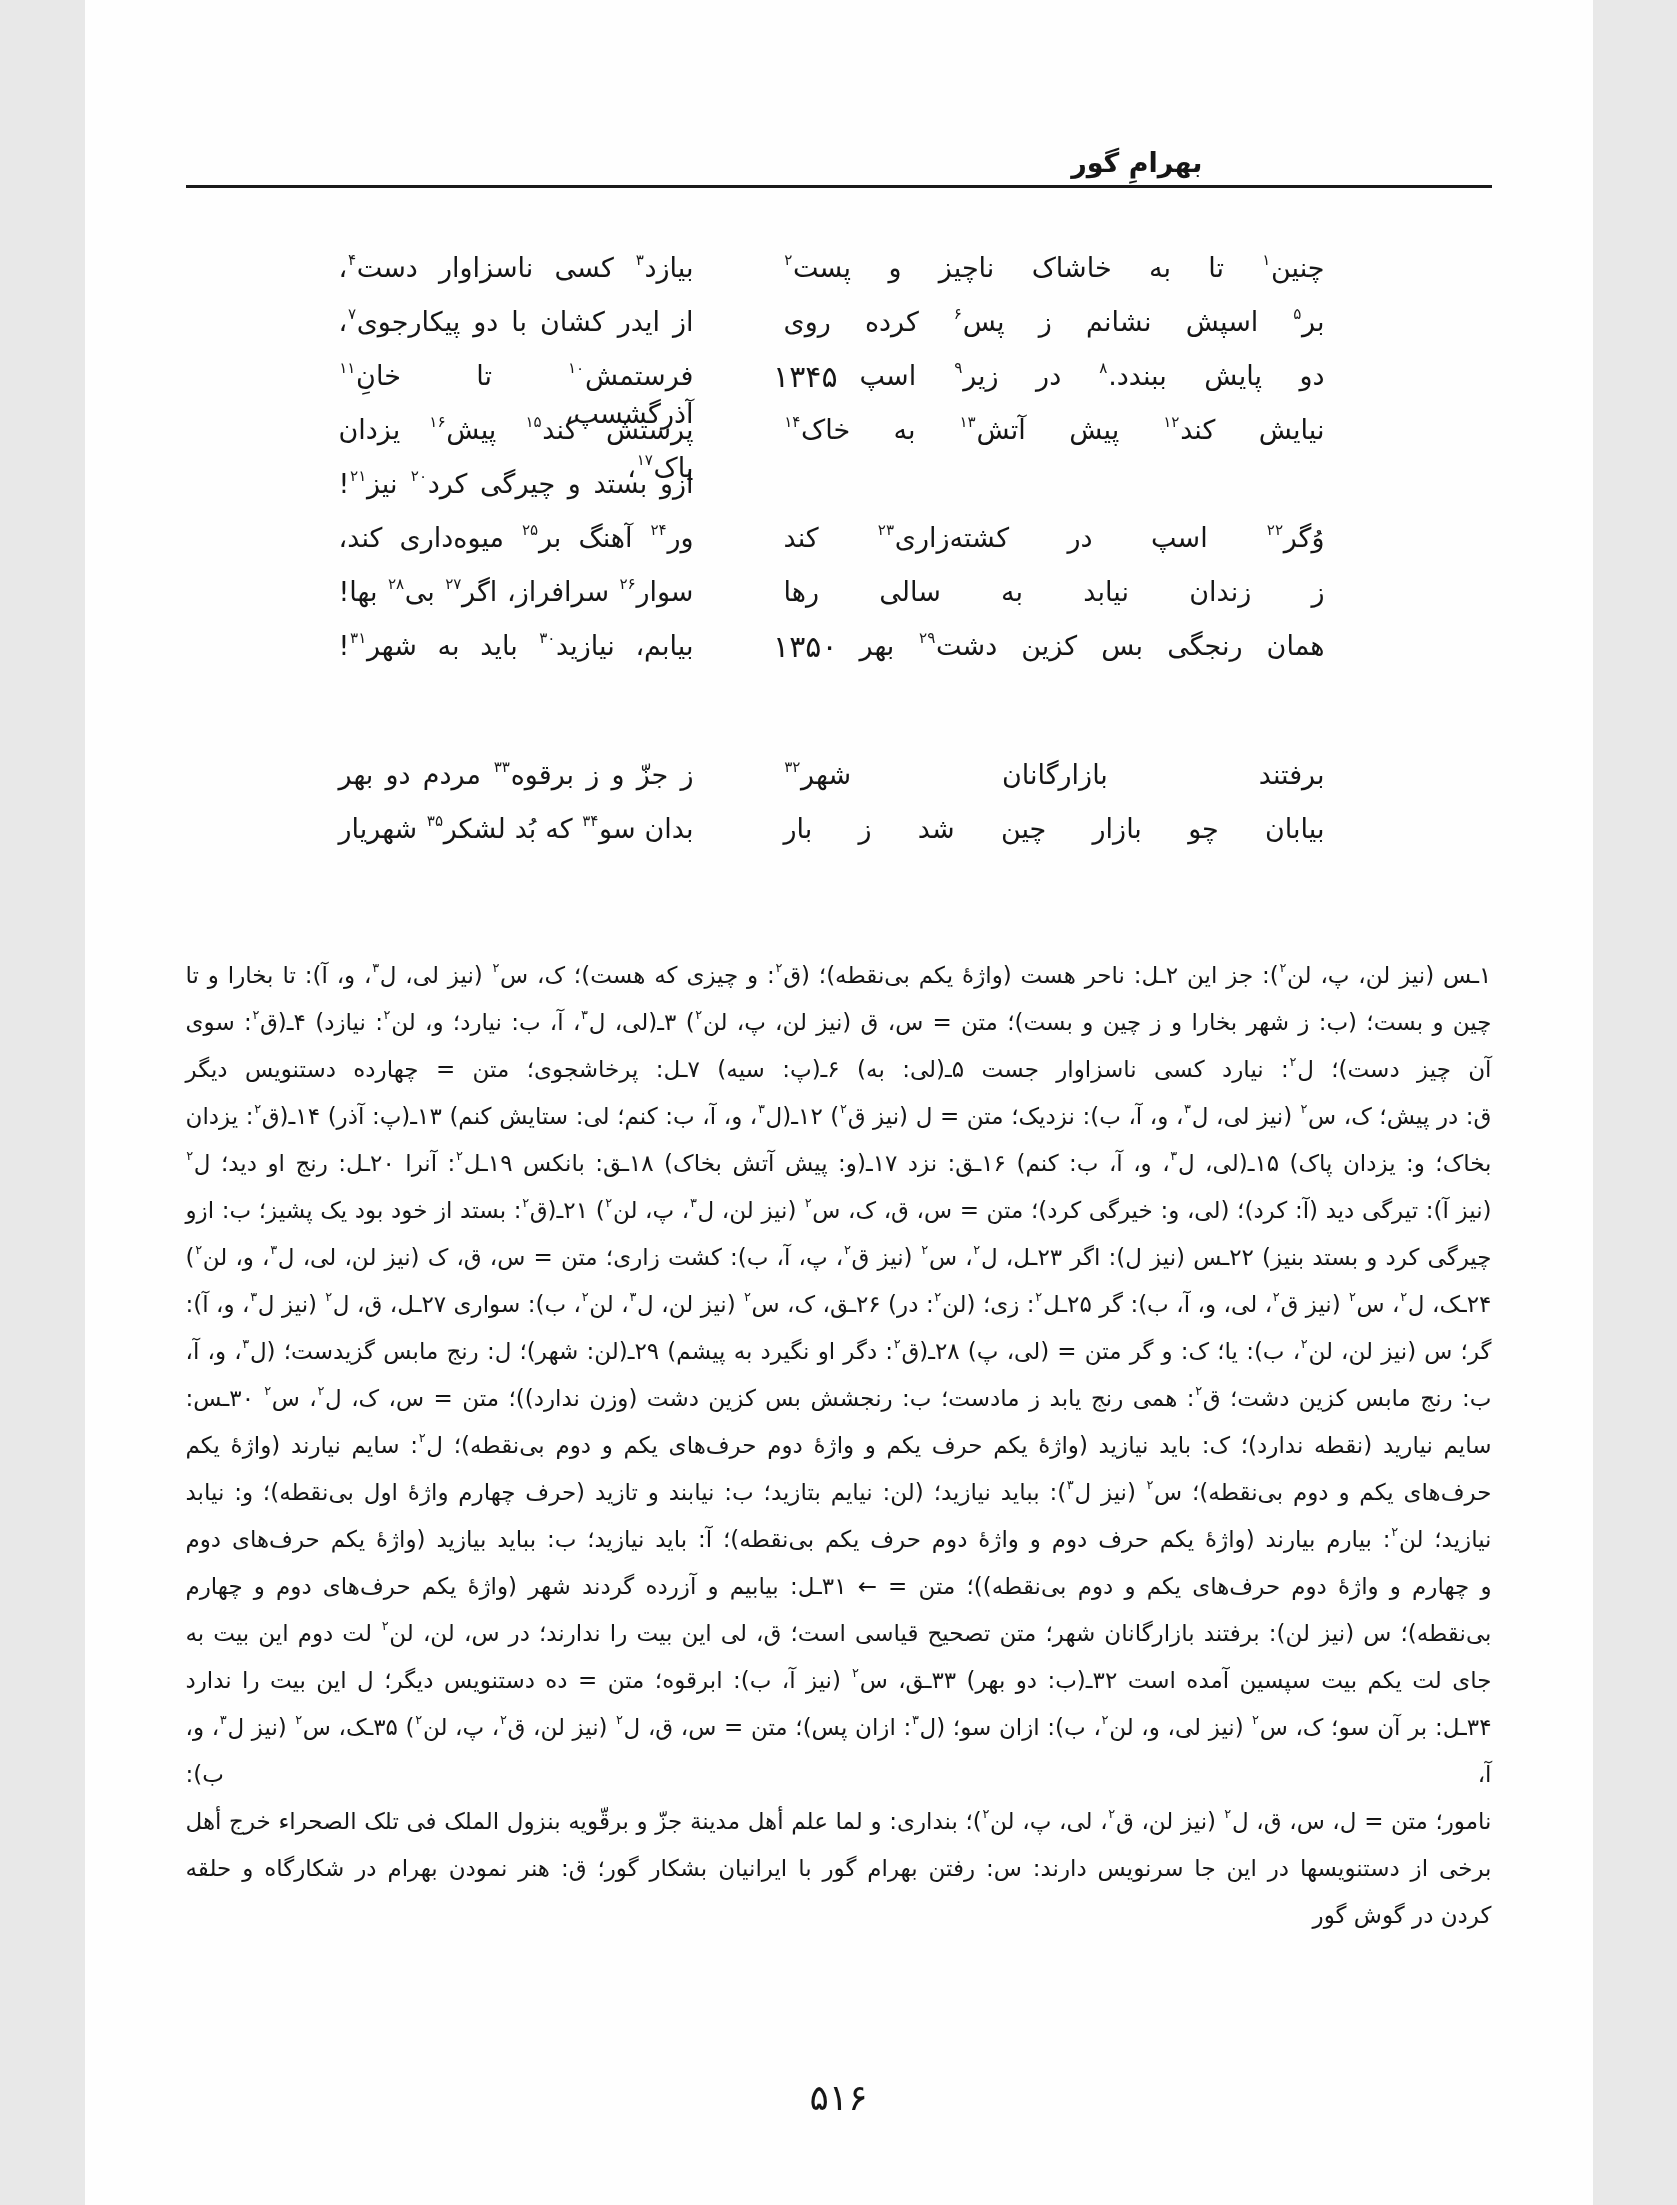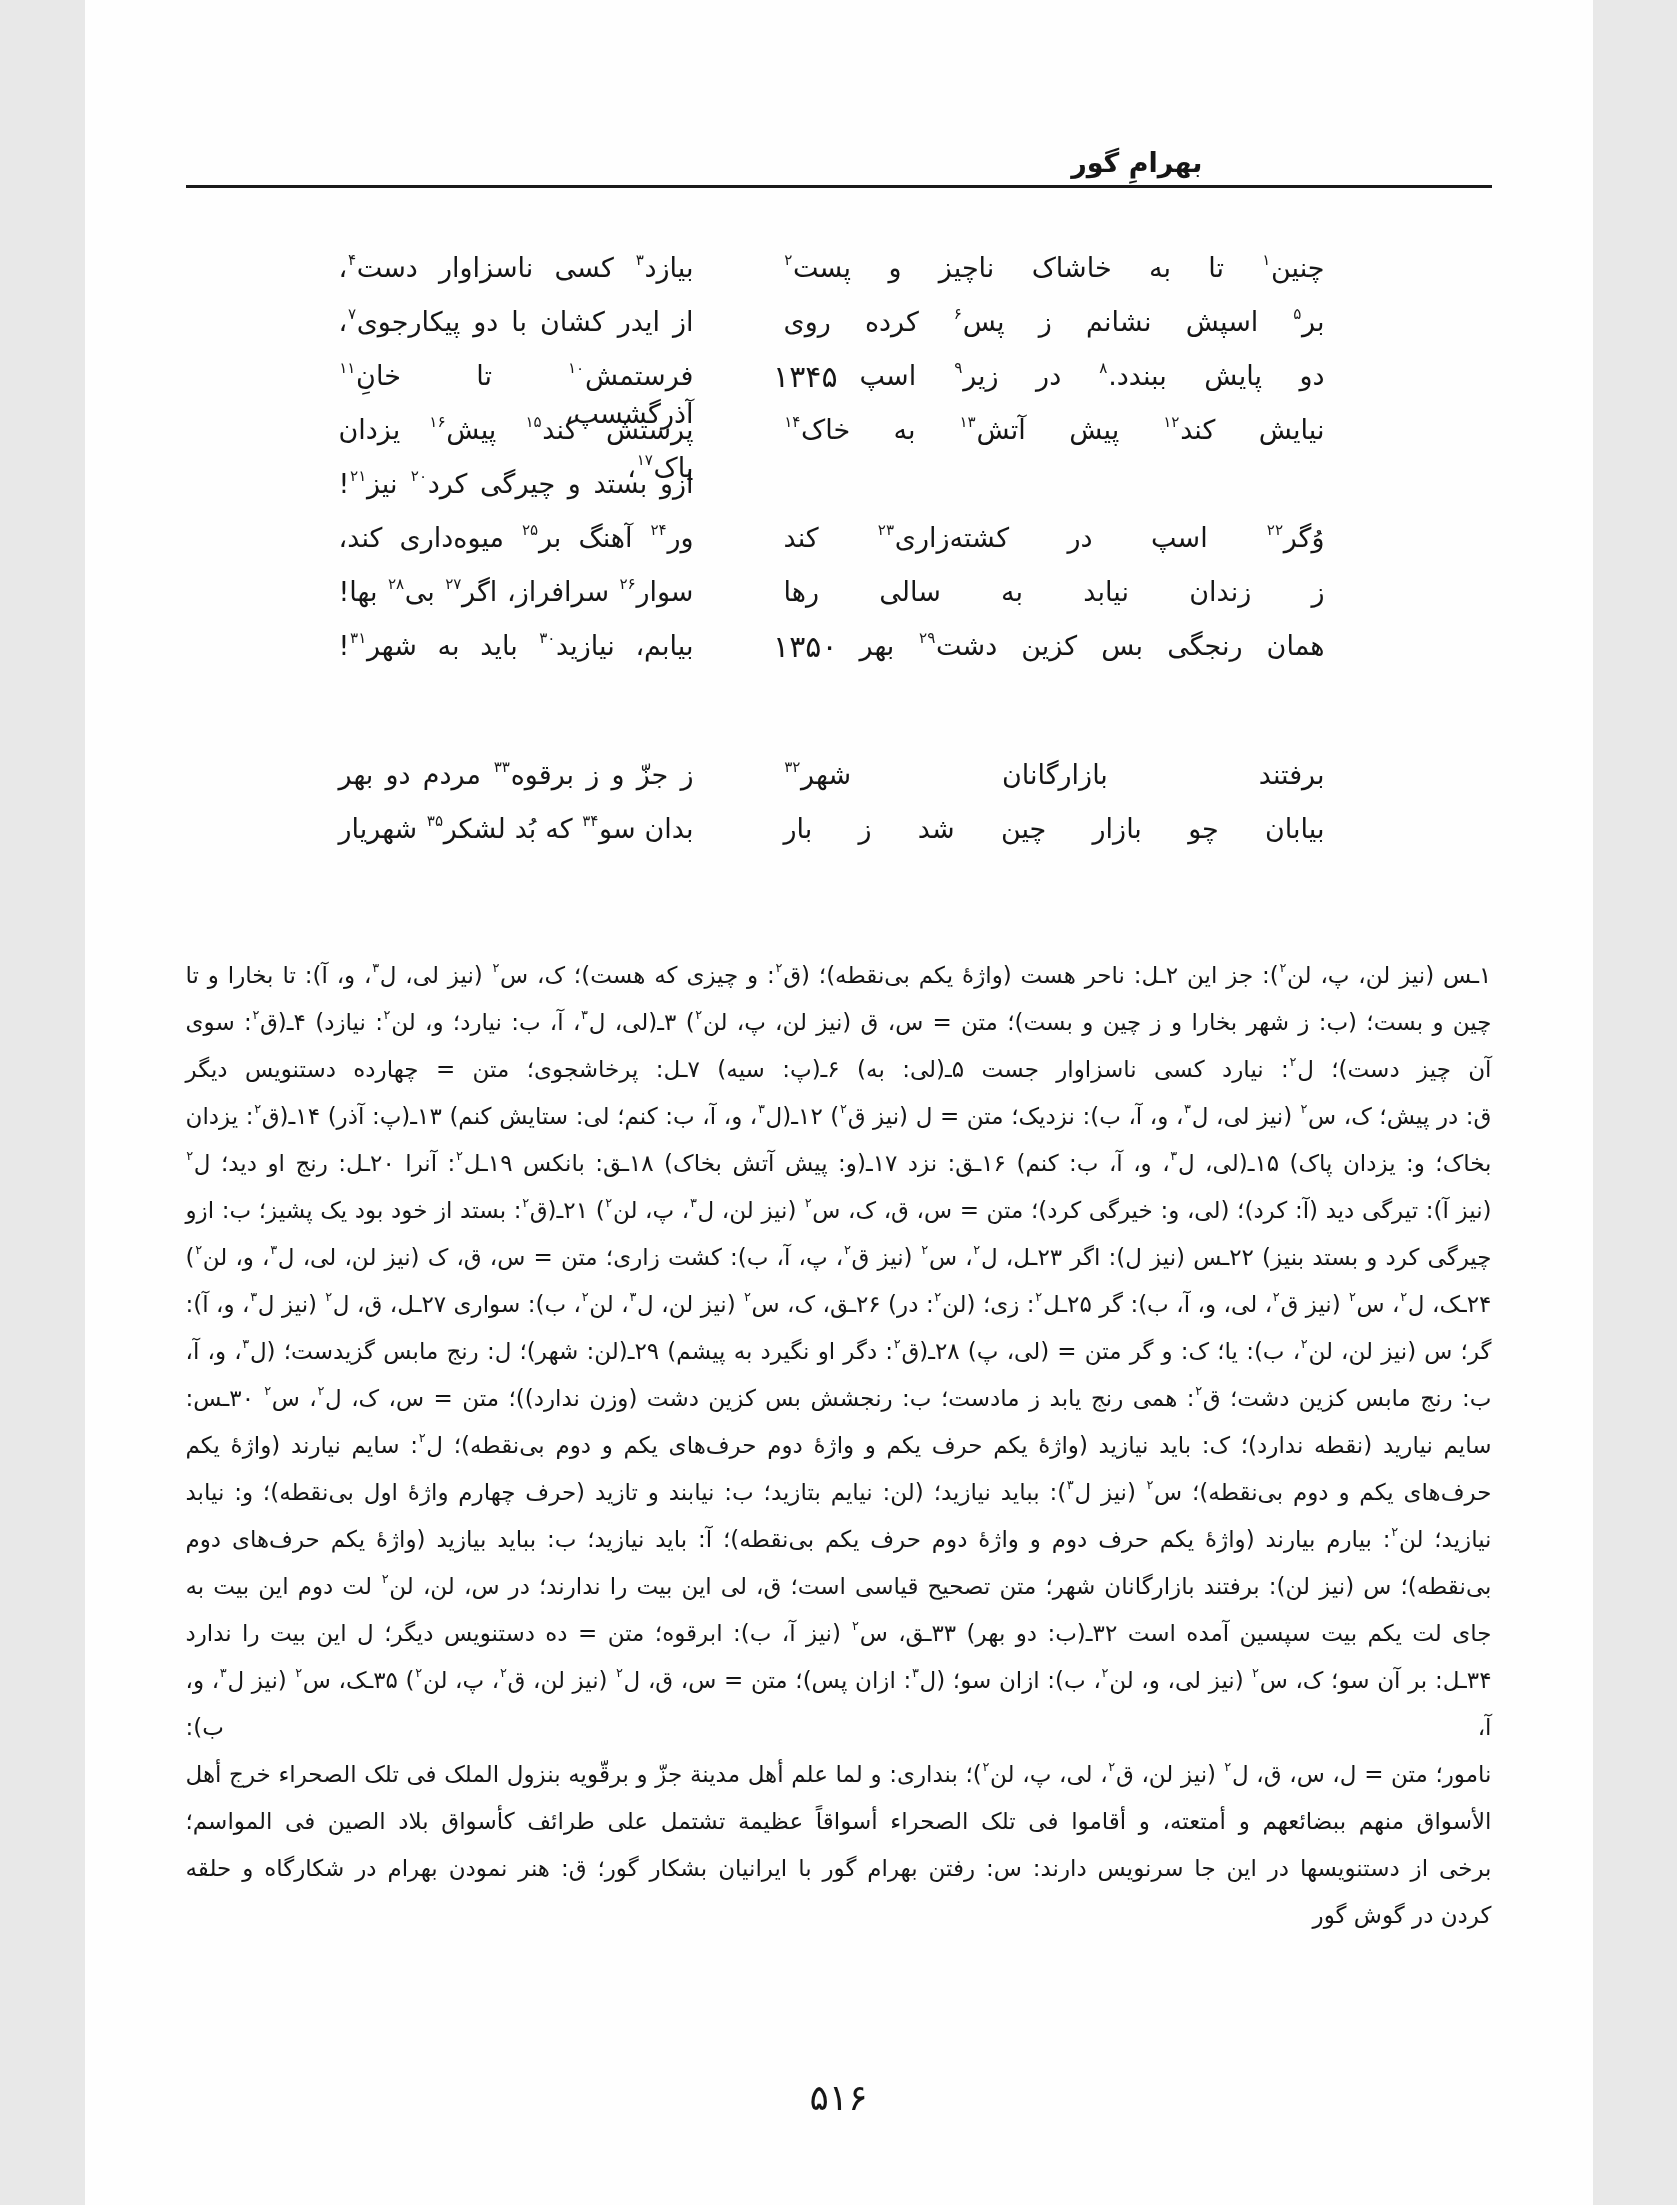--- a/index.html
+++ b/index.html
@@ -134,25 +134,25 @@
     <div class="app-line">ق: در پیش؛ ک، س<sup>۲</sup> (نیز لی، ل<sup>۳</sup>، و، آ، ب): نزدیک؛ متن = ل (نیز ق<sup>۲</sup>) ۱۲ـ(ل<sup>۳</sup>، و، آ، ب: کنم؛ لی: ستایش کنم) ۱۳ـ(پ: آذر) ۱۴ـ(ق<sup>۲</sup>: یزدان</div>
     <div class="app-line">بخاک؛ و: یزدان پاک) ۱۵ـ(لی، ل<sup>۳</sup>، و، آ، ب: کنم) ۱۶ـق: نزد ۱۷ـ(و: پیش آتش بخاک) ۱۸ـق: بانکس ۱۹ـل<sup>۲</sup>: آنرا ۲۰ـل: رنج او دید؛ ل<sup>۲</sup></div>
     <div class="app-line">(نیز آ): تیرگی دید (آ: کرد)؛ (لی، و: خیرگی کرد)؛ متن = س، ق، ک، س<sup>۲</sup> (نیز لن، ل<sup>۳</sup>، پ، لن<sup>۲</sup>) ۲۱ـ(ق<sup>۲</sup>: بستد از خود بود یک پشیز؛ ب: ازو</div>
     <div class="app-line">چیرگی کرد و بستد بنیز) ۲۲ـس (نیز ل): اگر ۲۳ـل، ل<sup>۲</sup>، س<sup>۲</sup> (نیز ق<sup>۲</sup>، پ، آ، ب): کشت زاری؛ متن = س، ق، ک (نیز لن، لی، ل<sup>۳</sup>، و، لن<sup>۲</sup>)</div>
     <div class="app-line">۲۴ـک، ل<sup>۲</sup>، س<sup>۲</sup> (نیز ق<sup>۲</sup>، لی، و، آ، ب): گر ۲۵ـل<sup>۲</sup>: زی؛ (لن<sup>۲</sup>: در) ۲۶ـق، ک، س<sup>۲</sup> (نیز لن، ل<sup>۳</sup>، لن<sup>۲</sup>، ب): سواری ۲۷ـل، ق، ل<sup>۲</sup> (نیز ل<sup>۳</sup>، و، آ):</div>
     <div class="app-line">گر؛ س (نیز لن، لن<sup>۲</sup>، ب): یا؛ ک: و گر متن = (لی، پ) ۲۸ـ(ق<sup>۲</sup>: دگر او نگیرد به پیشم) ۲۹ـ(لن: شهر)؛ ل: رنج مابس گزیدست؛ (ل<sup>۳</sup>، و، آ،</div>
     <div class="app-line">ب: رنج مابس کزین دشت؛ ق<sup>۲</sup>: همی رنج یابد ز مادست؛ ب: رنجشش بس کزین دشت (وزن ندارد))؛ متن = س، ک، ل<sup>۲</sup>، س<sup>۲</sup> ۳۰ـس:</div>
     <div class="app-line">سایم نیارید (نقطه ندارد)؛ ک: باید نیازید (واژهٔ یکم حرف یکم و واژهٔ دوم حرف‌های یکم و دوم بی‌نقطه)؛ ل<sup>۲</sup>: سایم نیارند (واژهٔ یکم</div>
     <div class="app-line">حرف‌های یکم و دوم بی‌نقطه)؛ س<sup>۲</sup> (نیز ل<sup>۳</sup>): بباید نیازید؛ (لن: نیایم بتازید؛ ب: نیابند و تازید (حرف چهارم واژهٔ اول بی‌نقطه)؛ و: نیابد</div>
     <div class="app-line">نیازید؛ لن<sup>۲</sup>: بیارم بیارند (واژهٔ یکم حرف دوم و واژهٔ دوم حرف یکم بی‌نقطه)؛ آ: باید نیازید؛ ب: بباید بیازید (واژهٔ یکم حرف‌های دوم</div>
+    <div class="app-line">و چهارم و واژهٔ دوم حرف‌های یکم و دوم بی‌نقطه))؛ متن = ← ۳۱ـل: بیابیم و آزرده گردند شهر (واژهٔ یکم حرف‌های دوم و چهارم</div>
     <div class="app-line">بی‌نقطه)؛ س (نیز لن): برفتند بازارگانان شهر؛ متن تصحیح قیاسی است؛ ق، لی این بیت را ندارند؛ در س، لن، لن<sup>۲</sup> لت دوم این بیت به</div>
     <div class="app-line">جای لت یکم بیت سپسین آمده است ۳۲ـ(ب: دو بهر) ۳۳ـق، س<sup>۲</sup> (نیز آ، ب): ابرقوه؛ متن = ده دستنویس دیگر؛ ل این بیت را ندارد</div>
     <div class="app-line">۳۴ـل: بر آن سو؛ ک، س<sup>۲</sup> (نیز لی، و، لن<sup>۲</sup>، ب): ازان سو؛ (ل<sup>۳</sup>: ازان پس)؛ متن = س، ق، ل<sup>۲</sup> (نیز لن، ق<sup>۲</sup>، پ، لن<sup>۲</sup>) ۳۵ـک، س<sup>۲</sup> (نیز ل<sup>۳</sup>، و، آ، ب):</div>
     <div class="app-line">نامور؛ متن = ل، س، ق، ل<sup>۲</sup> (نیز لن، ق<sup>۲</sup>، لی، پ، لن<sup>۲</sup>)؛ بنداری: و لما علم أهل مدینة جزّ و برقّویه بنزول الملک فی تلک الصحراء خرج أهل</div>
-    <div class="app-line">الأسواق منهم ببضائعهم و أمتعته، و أقاموا فی تلک الصحراء أسواقاً عظیمة تشتمل علی طرائف کأسواق بلاد الصین فی المواسم؛</div>
     <div class="app-line">برخی از دستنویسها در این جا سرنویس دارند: س: رفتن بهرام گور با ایرانیان بشکار گور؛ ق: هنر نمودن بهرام در شکارگاه و حلقه</div>
     <div class="app-line app-last">کردن در گوش گور</div>
   </div>
 
   <div class="page-number">۵۱۶</div>
 
 </div>
 
 
 </body></html>

